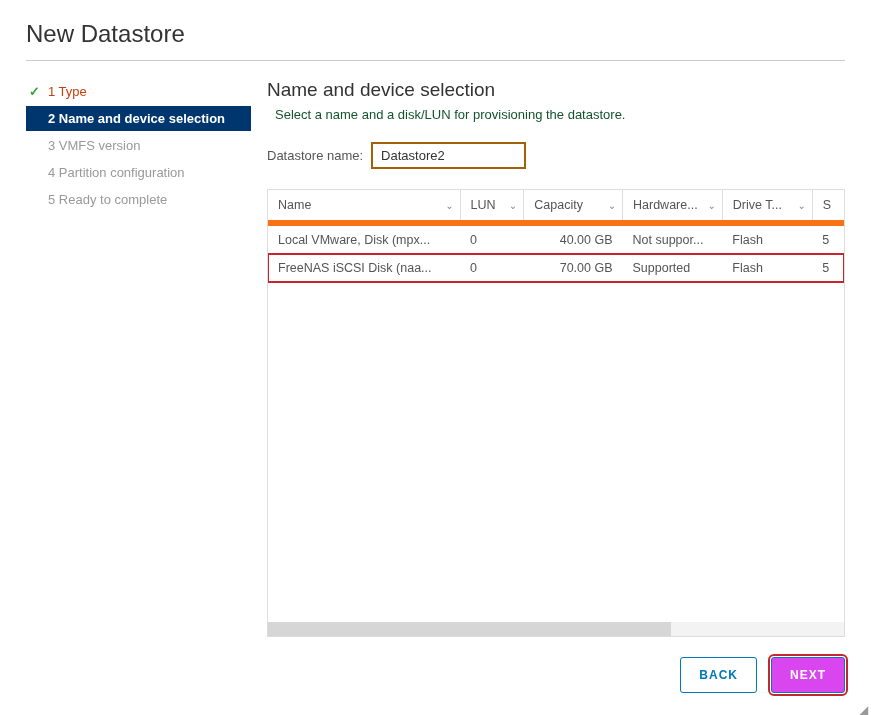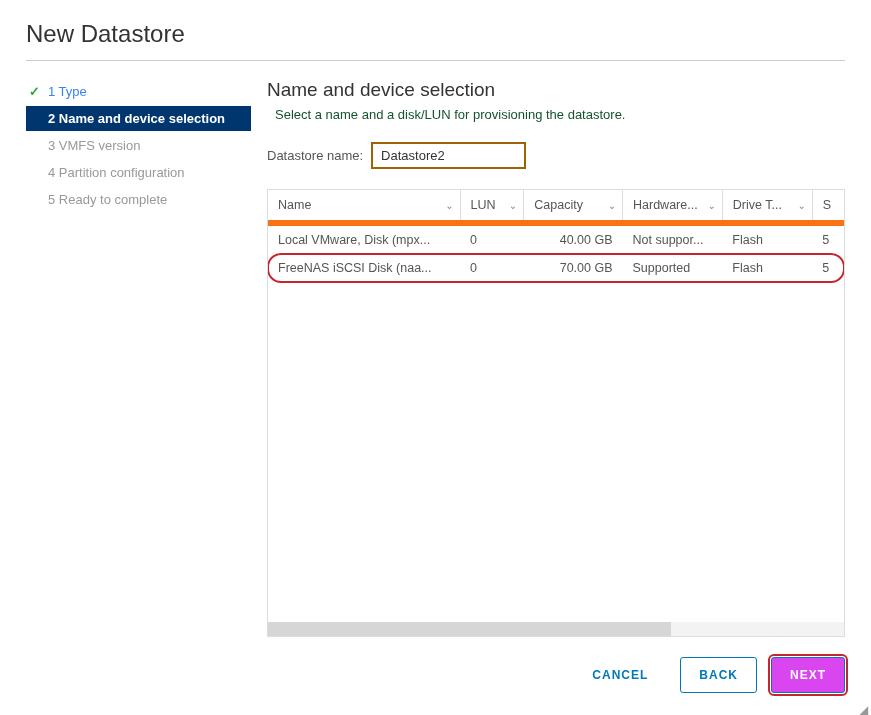--- a/index.html
+++ b/index.html
@@ -39,21 +39,21 @@
       flex-shrink: 0;
     }
     .step {
       padding: 5px 8px;
       font-size: 13px;
       color: #999;
       margin-bottom: 2px;
       position: relative;
     }
     .step.completed {
-      color: #3b82f6;
+      color: #c2410c;
       padding-left: 22px;
     }
     .step.completed::before {
       content: "✓";
       position: absolute;
       left: 3px;
       top: 5px;
       color: #3ba33b;
       font-weight: bold;
     }
@@ -150,21 +150,20 @@
     td {
       padding: 7px 10px;
       color: #555;
       white-space: nowrap;
       overflow: hidden;
       text-overflow: ellipsis;
     }
     tr.highlighted {
       outline: 2px solid #c6252c;
       outline-offset: -1px;
-      border-radius: 13px;
     }
     tbody tr {
       background: #fff;
     }
     tbody tr td {
       border-bottom: 0;
     }
     .scrollbar-area {
       position: absolute;
       bottom: 0;
@@ -302,19 +301,18 @@
           </tbody>
         </table>
         <div class="scrollbar-area">
           <div class="scroll-thumb"></div>
         </div>
       </div>
     </div>
   </div>
 
   <div class="footer">
-    <button class="btn btn-cancel">CANCEL</button>
     <button class="btn btn-back">BACK</button>
     <button class="btn btn-next">NEXT</button>
   </div>
 </div>
 
 <div class="resize-handle">◢</div>
 
 </body></html>

